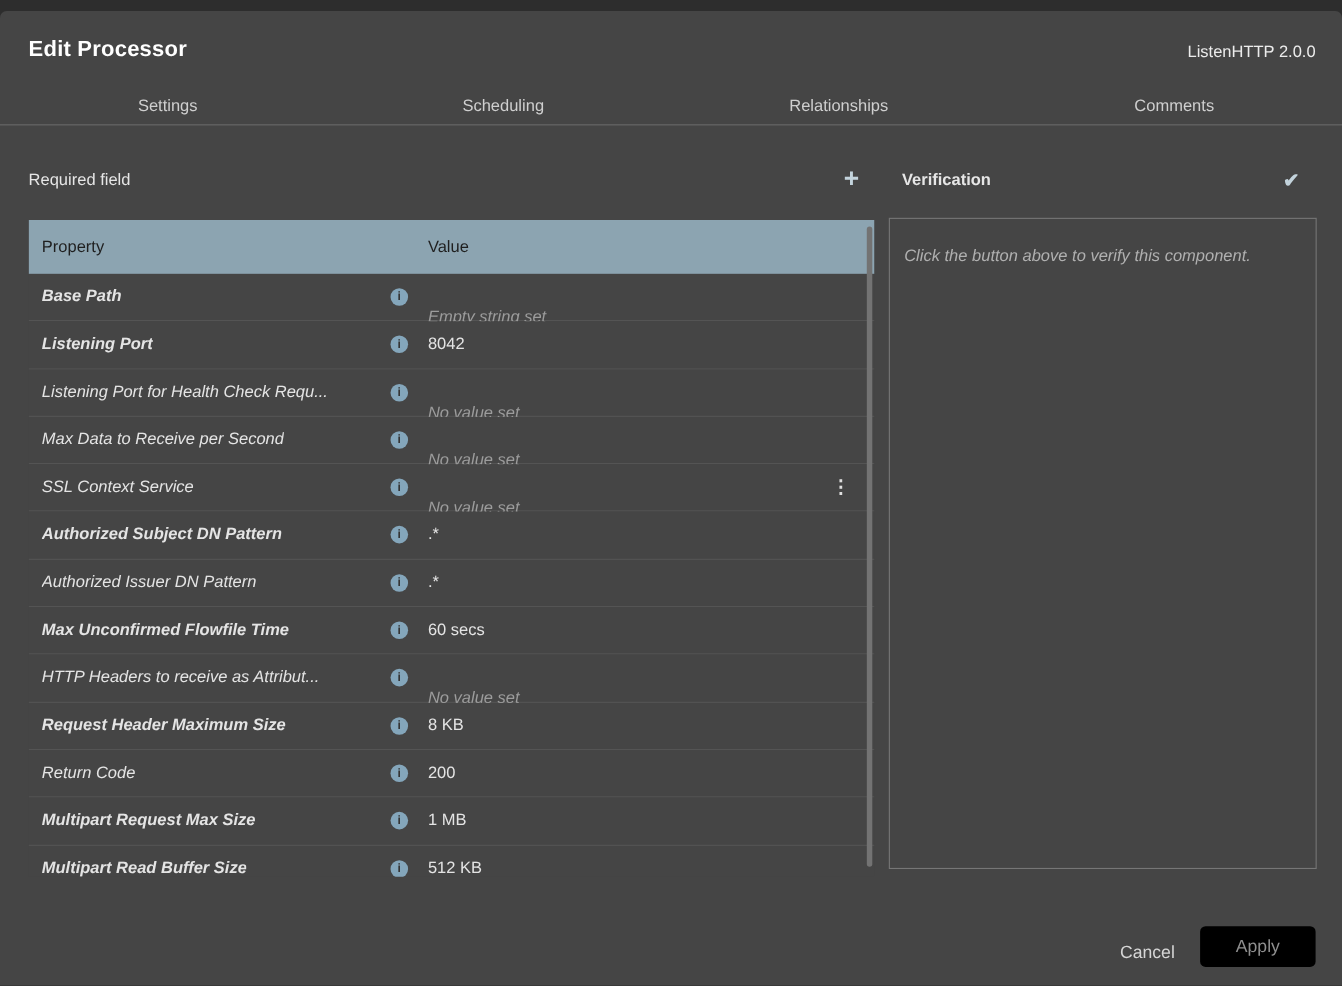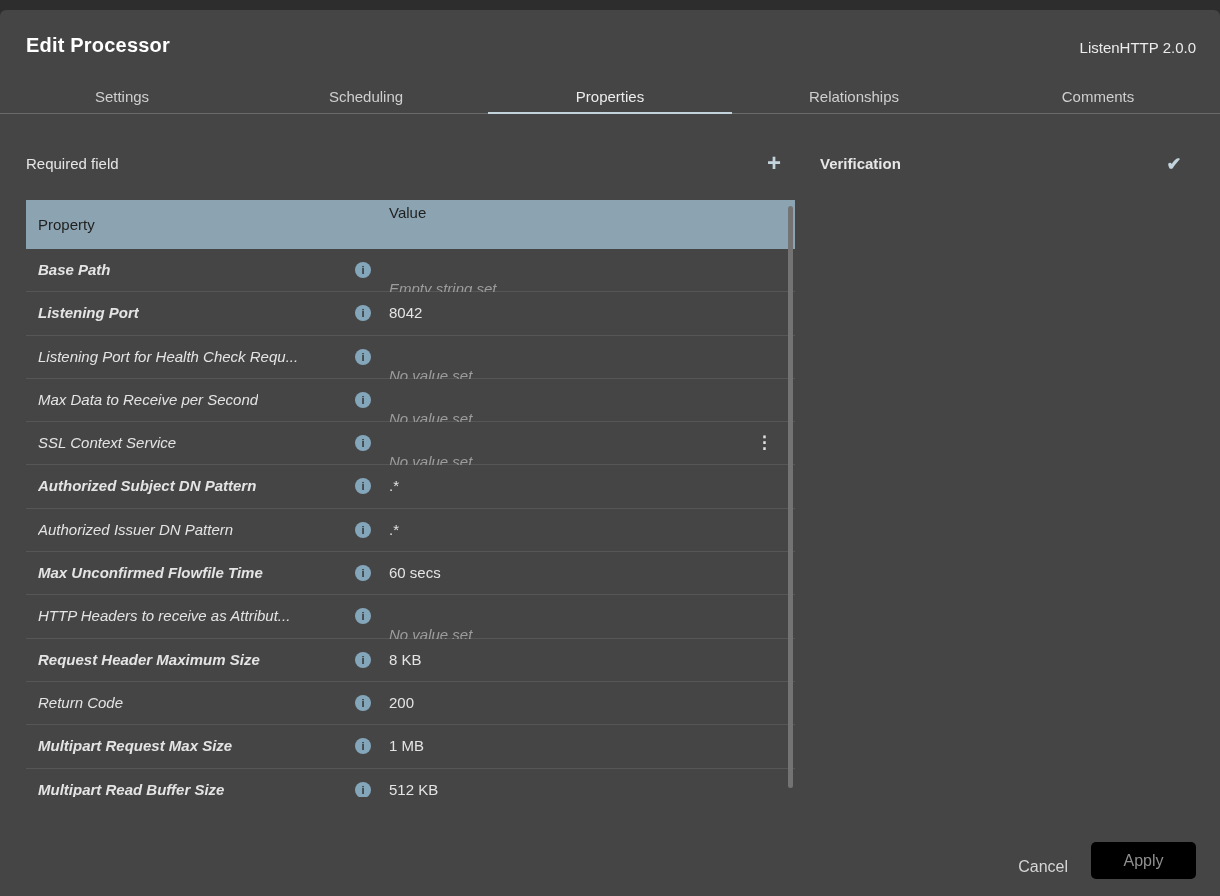--- a/index.html
+++ b/index.html
@@ -56,21 +56,21 @@
   
   .ptable {
     position:absolute; left:26px; top:190px; width:769px; height:597px;
     overflow:hidden;
   }
   .phead {
     position:relative; height:49px; background:#8ca4b1; color:#1f1f1f;
     font-size:15px; font-weight:500;
   }
   .phead .col-prop { position:absolute; left:12px; top:16px; }
-  .phead .col-val  { position:absolute; left:363px; top:4px; }
+  .phead .col-val  { position:absolute; left:363px; top:16px; }
   .prow {
     position:relative; height:43.3px; border-bottom:1px solid #565656;
     background:#454545;
   }
   .pname {
     position:absolute; left:12px; top:12px; font-size:15px; color:#e4e4e4;
     white-space:nowrap; max-width:318px; overflow:hidden;font-style:italic;
   }
   .pname.b { font-weight:600; }
   .info {
@@ -122,23 +122,20 @@
   <div class="dlg-title">Edit Processor</div>
   <div class="dlg-version">ListenHTTP 2.0.0</div>
 
   <div class="tab-bar">
       <div class="tab">
         <span>Settings</span>
       </div>
       <div class="tab">
         <span>Scheduling</span>
       </div>
-      <div class="tab active">
-        <span>Properties</span>
-      </div>
       <div class="tab">
         <span>Relationships</span>
       </div>
       <div class="tab">
         <span>Comments</span>
       </div>
     </div>
 
   <div class="section-label lbl-required">Required field</div>
   <div class="add-btn">
@@ -219,17 +216,20 @@
         </div>
         <div class="prow">
           <span class="pname b">Multipart Read Buffer Size</span>
           <span class="info">i</span>
           <span class="pval">512 KB</span>
         </div>
       </div>
     <div class="scroll-thumb"></div>
   </div>
 
+  <div class="vbox">
+    <div class="vbox-text">Click the button above to verify this component.</div>
+  </div>
 
   <button class="btn-cancel">Cancel</button>
   <button class="btn-apply" disabled="">Apply</button>
 
 </div>
 
 </body></html>

